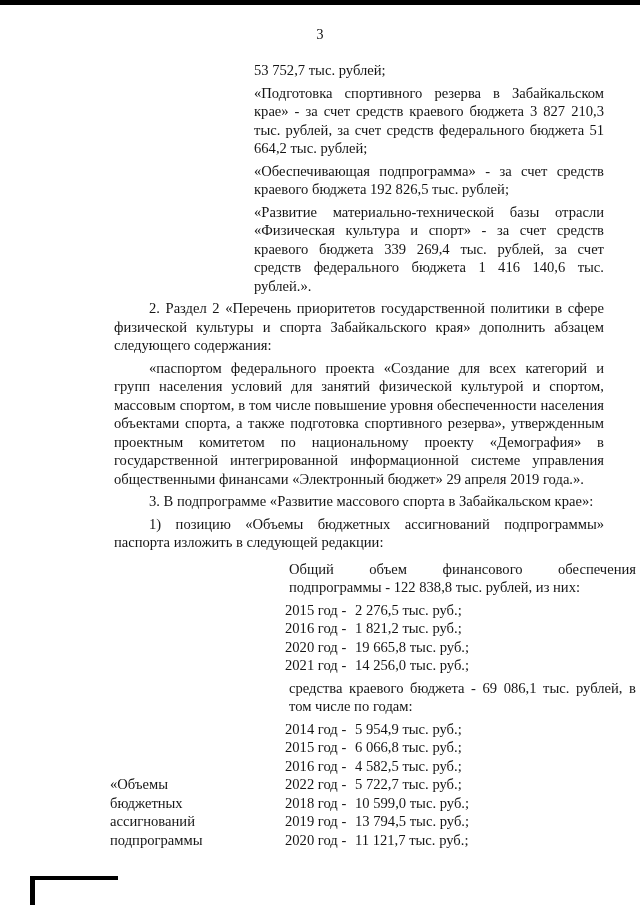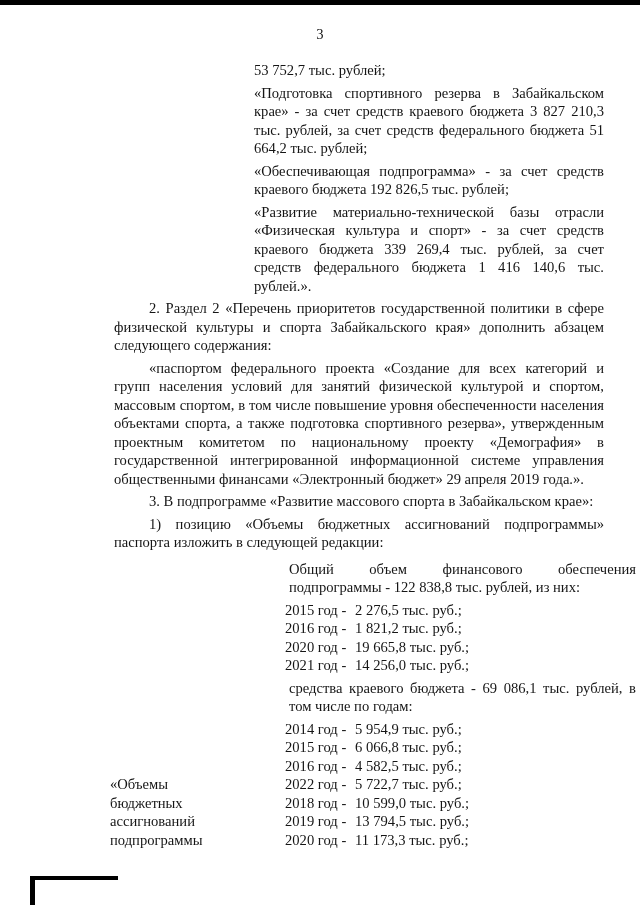--- a/index.html
+++ b/index.html
@@ -146,21 +146,21 @@
         <div class="year-line">
           <span class="yl">2022 год -</span><span>5 722,7 тыс. руб.;</span>
         </div>
         <div class="year-line">
           <span class="yl">2018 год -</span><span>10 599,0 тыс. руб.;</span>
         </div>
         <div class="year-line">
           <span class="yl">2019 год -</span><span>13 794,5 тыс. руб.;</span>
         </div>
         <div class="year-line">
-          <span class="yl">2020 год -</span><span>11 173,3 тыс. руб.;</span>
+          <span class="yl">2020 год -</span><span>11 121,7 тыс. руб.;</span>
         </div>
 
       </div>
     </div>
 
   </div>
 
   <div class="bottom-mark-h"></div>
   <div class="bottom-mark-v"></div>
 </div>

